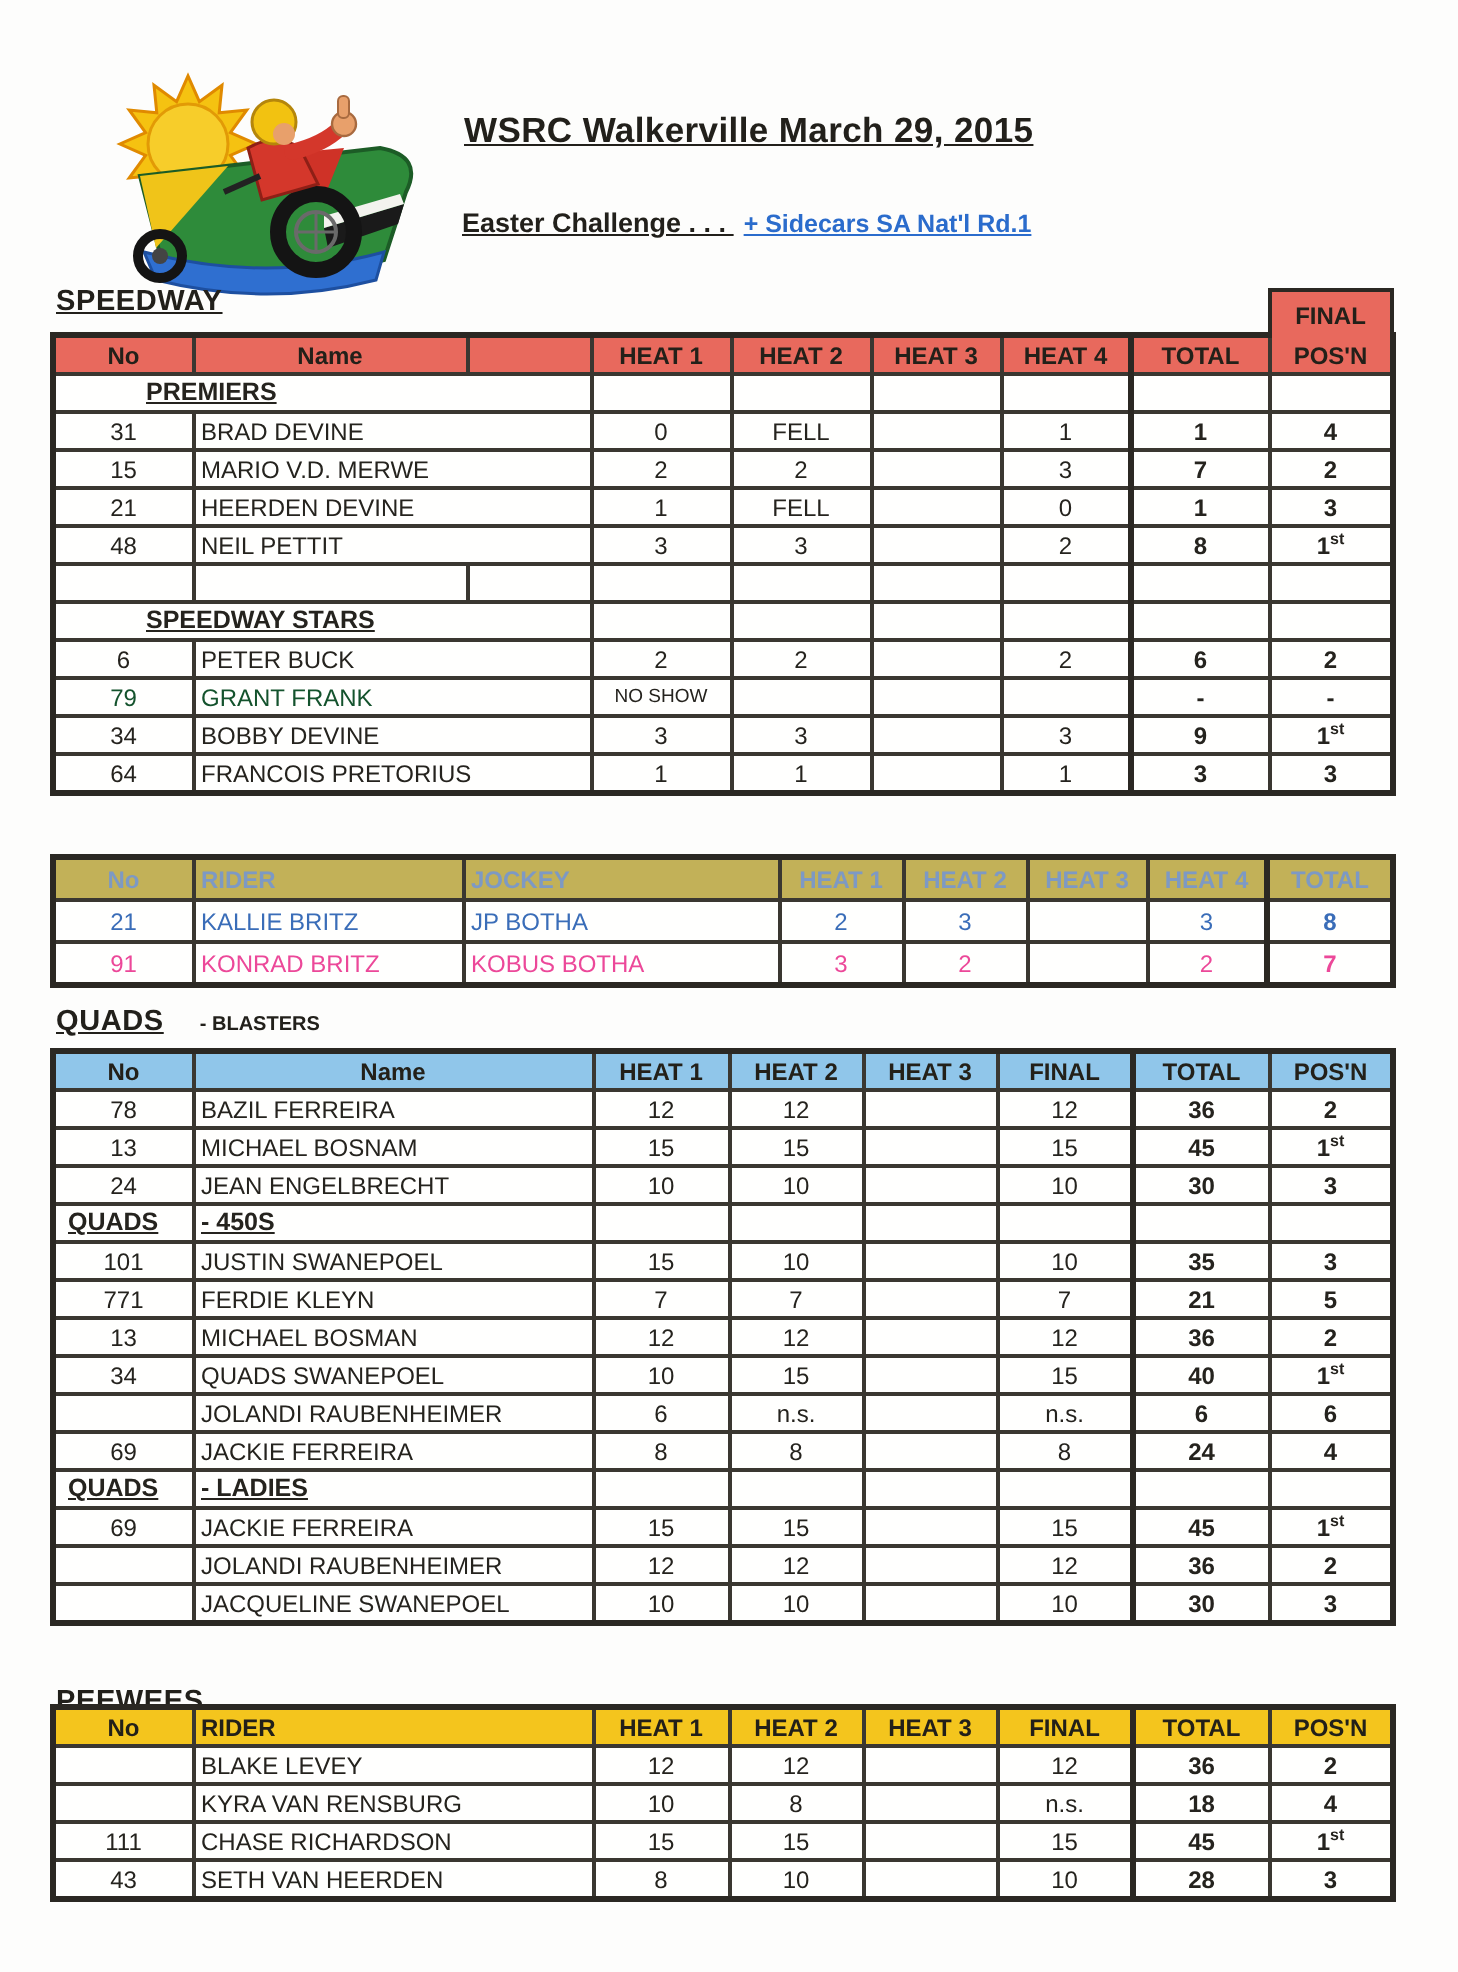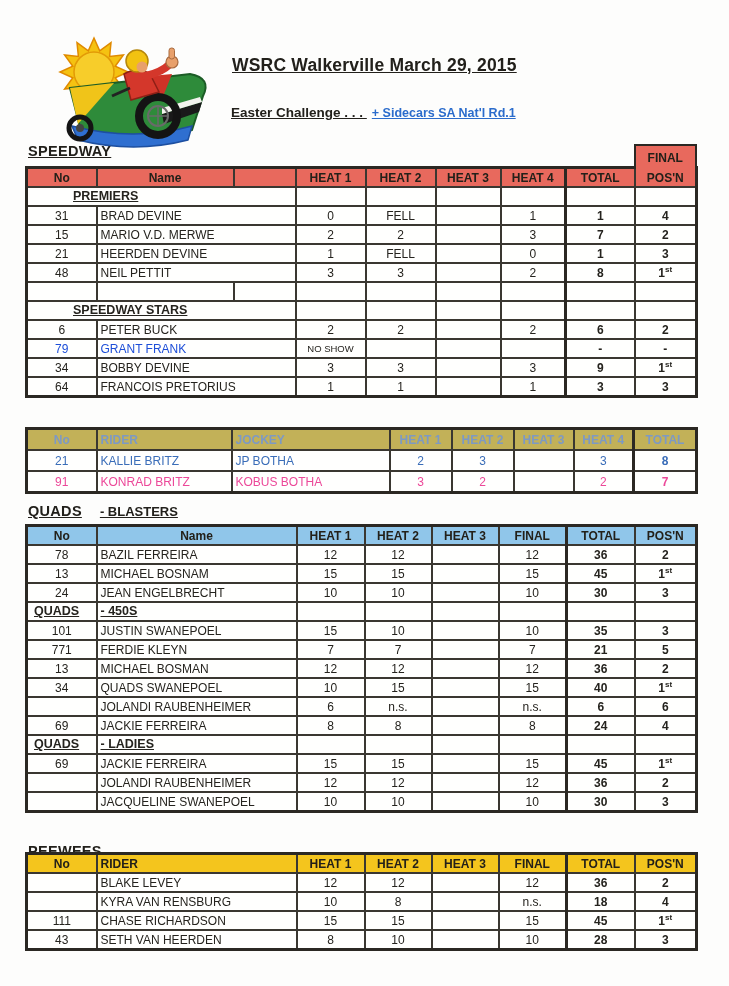--- a/index.html
+++ b/index.html
@@ -12,34 +12,34 @@
   .logo{position:absolute;left:42px;top:34px;width:178px;height:120px;}
   .main-title{position:absolute;left:232px;top:55px;font-size:17.5px;font-weight:bold;
     color:#22201b;text-decoration:underline;letter-spacing:.2px;}
   .sub-title{position:absolute;left:231px;top:103px;font-weight:bold;white-space:nowrap;}
   .sub-black{font-size:13.5px;color:#22201b;text-decoration:underline;}
   .sub-blue{font-size:12.5px;color:#2b6ccc;text-decoration:underline;margin-left:5px;}
   
   .sec-h{position:absolute;font-weight:bold;color:#22201b;white-space:nowrap;}
   .sec-h .t{font-size:14.5px;text-decoration:underline;letter-spacing:.3px;}
   .note-blue{color:#2f66c4;font-style:italic;margin-left:60px;font-size:14px;}
-  .note-sub{margin-left:18px;font-size:13px;text-decoration:underline;}
+  .note-sub{margin-left:18px;font-size:10px;}
   
   .table-host{position:absolute;left:25px;}
   .rtable{border-collapse:collapse;table-layout:fixed;background:#fffffe;
     border:3px solid #2b2823;}
   .rtable th,.rtable td{border:2px solid #3a3731;height:17px;padding:0 3px;
     font-size:12px;line-height:1;white-space:nowrap;overflow:hidden;
     text-align:center;vertical-align:middle;}
   .rtable th{font-weight:bold;overflow:visible;position:relative;}
   .t-sidecars th,.t-sidecars td{height:19px;}
   .al{text-align:left !important;}
   td.b{font-weight:bold;}
   .thickL{border-left:3px solid #2b2823 !important;}
-  td.grayed{color:#1d4ed8;}
+  td.grayed{color:#14532d;}
   td.small{font-size:9.5px;}
   td.sub-label{text-align:left;font-weight:bold;text-decoration:underline;
     padding-left:45px;font-size:12.5px;}
   td.sub-no{text-align:left;font-weight:bold;text-decoration:underline;
     padding-left:6px;font-size:12.5px;}
   td.sub-label2{text-align:left;font-weight:bold;text-decoration:underline;font-size:12.5px;}
   sup{font-size:8px;line-height:0;}
   .final-box{position:absolute;left:-2px;right:-2px;top:-25px;height:23px;
     border:2px solid #2b2823;border-bottom:none;font-weight:bold;font-size:12px;
     display:flex;align-items:center;justify-content:center;}

